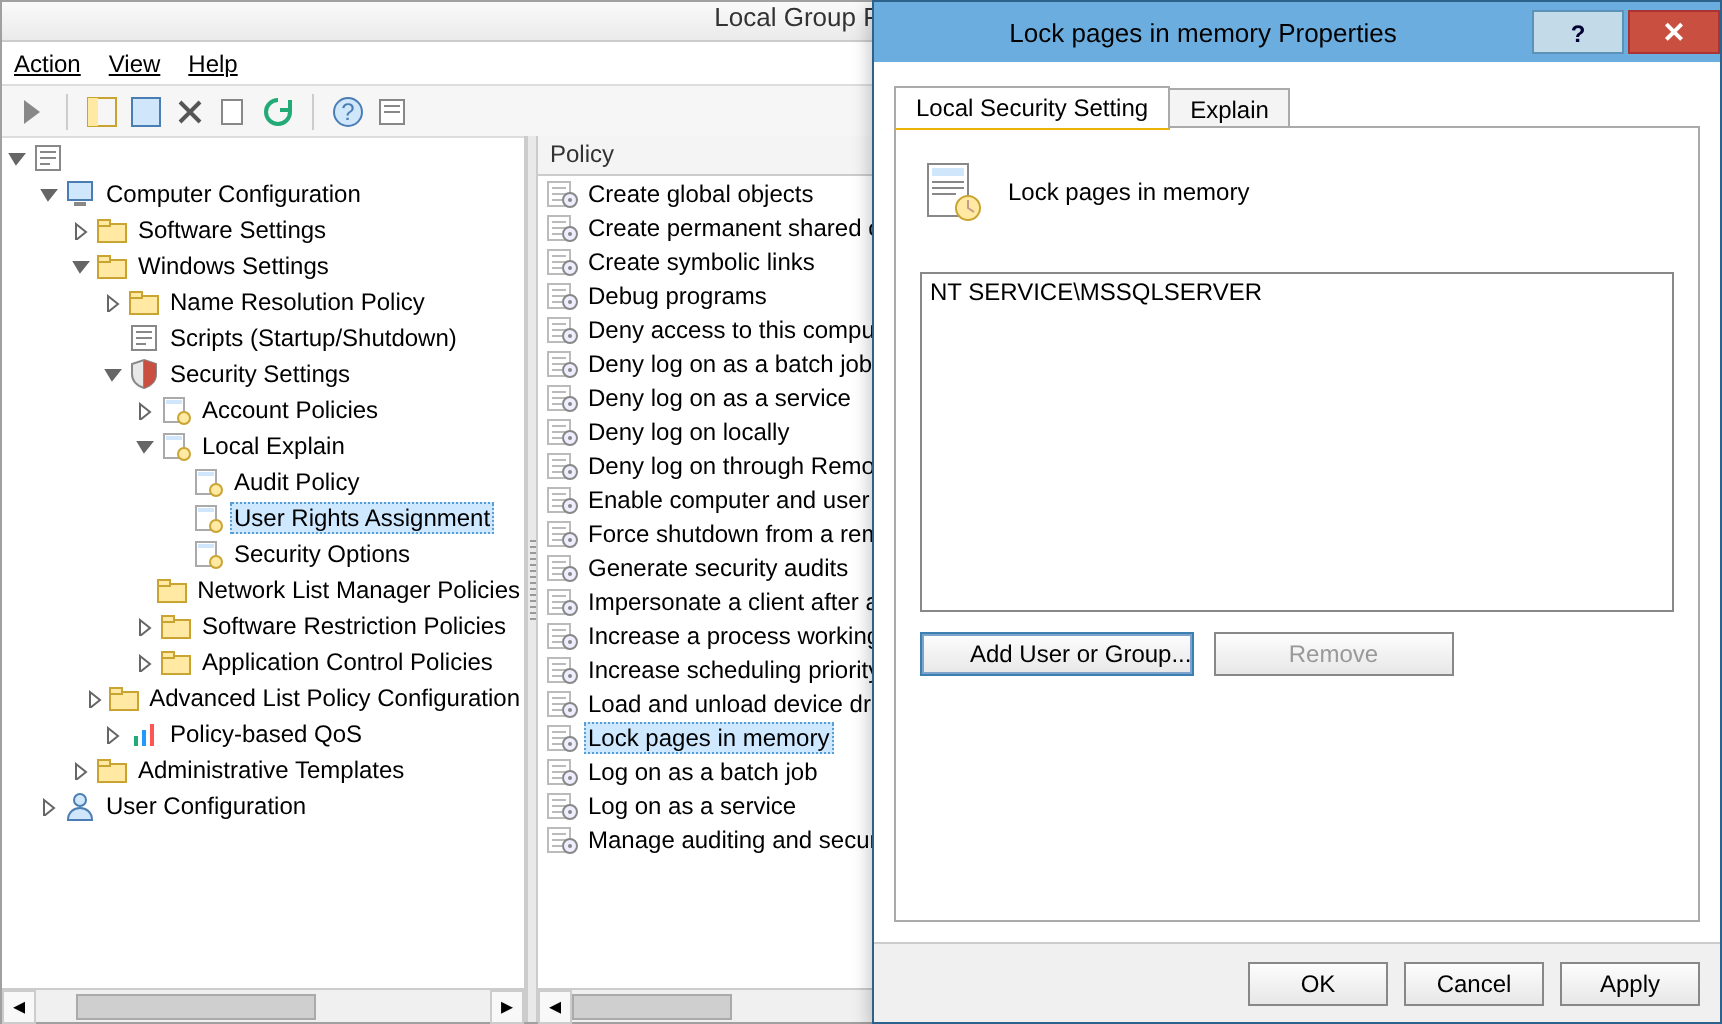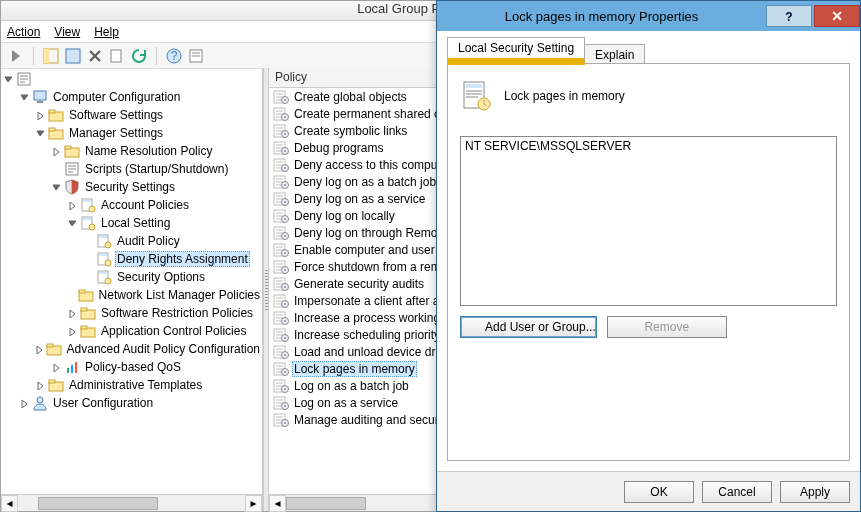--- a/index.html
+++ b/index.html
@@ -43,21 +43,21 @@
 
   
   .dialog { position: absolute; top: 0; left: 436px; width: 425px; height: 512px; border: 1px solid #2c628b; background: #fff; box-shadow: -2px 2px 8px rgba(0,0,0,.2); }
   .dlg-title { height: 30px; background: #6badde; display:flex; align-items:center; }
   .dlg-title .t { flex:1; color:#000; font-size:13px; text-align:center; }
   .dlg-title .help { width:46px; height:22px; background:#c3dae8; color:#003; text-align:center; font-weight:bold; line-height:22px; border:1px solid #5a93b7; margin-right:2px;}
   .dlg-title .close { width:46px; height:22px; background:#c94f41; color:#fff; text-align:center; font-weight:bold; font-size:14px; line-height:20px; border:1px solid #a33;}
   .dlg-body { position:absolute; top:30px; bottom:40px; left:0; right:0; padding: 10px; }
   .tabs { display:flex; align-items:flex-end; height: 24px; }
   .tab { padding: 3px 10px; border:1px solid #aaa; border-bottom: none; background:#f4f4f4; margin-right: -1px; position:relative; }
-  .tab.active { background:#fff; z-index:2; border-bottom:7px solid #eab308;text-align:center; }
+  .tab.active { background:#fff; z-index:2; border-bottom:1px solid #eab308;text-align:center; }
   .tab-content { border:1px solid #aaa; position:absolute; top: 33px; left:10px; right:10px; bottom:10px; padding: 12px; margin-top:-1px; background:#fff;}
   .policy-head { display:flex; align-items:center; gap:12px; margin-bottom: 20px; height: 40px;}
   .policy-head .big-icon { width:32px; height:32px; }
   .listbox { border:1px solid #888; height: 170px; width: 100%; padding: 2px 4px; background:#fff; overflow:auto; }
   .btnrow { margin-top: 10px; display:flex; gap: 10px; }
   .winbtn { min-width: 120px; height: 22px; border:1px solid #888; background: linear-gradient(#fdfdfd,#e7e7e7); text-align:center; line-height:20px; }
   .winbtn.primary { box-shadow: inset 0 0 0 1px #7da2ce; border-color:#3c7fb1;padding-left:24px; }
   .winbtn.disabled { color:#999; }
   .dlg-footer { position:absolute; bottom:0; left:0; right:0; height:40px; border-top:1px solid #ccc; background:#f0f0f0; display:flex; justify-content:flex-end; align-items:center; gap:8px; padding: 0 10px;}
   .dlg-footer .winbtn { min-width: 70px; }
@@ -232,21 +232,21 @@
               <span class="exp">
                 <svg viewBox="0 0 9 9">
                   <use href="#i-tri-open"></use>
                 </svg>
               </span>
               <span class="icon">
                 <svg viewBox="0 0 16 16">
                   <use href="#i-folder"></use>
                 </svg>
               </span>
-              <span class="lbl">Manager Settings</span>
+              <span class="lbl">Windows Settings</span>
             </div>
             <div class="node">
               <span class="ind" style="width:50px"></span>
               <span class="exp">
                 <svg viewBox="0 0 9 9">
                   <use href="#i-tri-closed"></use>
                 </svg>
               </span>
               <span class="icon">
                 <svg viewBox="0 0 16 16">
@@ -298,41 +298,41 @@
               <span class="exp">
                 <svg viewBox="0 0 9 9">
                   <use href="#i-tri-open"></use>
                 </svg>
               </span>
               <span class="icon">
                 <svg viewBox="0 0 16 16">
                   <use href="#i-policy"></use>
                 </svg>
               </span>
-              <span class="lbl">Local Setting</span>
+              <span class="lbl">Local Explain</span>
             </div>
             <div class="node">
               <span class="ind" style="width:82px"></span>
               <span class="exp"></span>
               <span class="icon">
                 <svg viewBox="0 0 16 16">
                   <use href="#i-policy"></use>
                 </svg>
               </span>
               <span class="lbl">Audit Policy</span>
             </div>
             <div class="node sel">
               <span class="ind" style="width:82px"></span>
               <span class="exp"></span>
               <span class="icon">
                 <svg viewBox="0 0 16 16">
                   <use href="#i-policy"></use>
                 </svg>
               </span>
-              <span class="lbl">Deny Rights Assignment</span>
+              <span class="lbl">User Rights Assignment</span>
             </div>
             <div class="node">
               <span class="ind" style="width:82px"></span>
               <span class="exp"></span>
               <span class="icon">
                 <svg viewBox="0 0 16 16">
                   <use href="#i-policy"></use>
                 </svg>
               </span>
               <span class="lbl">Security Options</span>
@@ -380,21 +380,21 @@
               <span class="exp">
                 <svg viewBox="0 0 9 9">
                   <use href="#i-tri-closed"></use>
                 </svg>
               </span>
               <span class="icon">
                 <svg viewBox="0 0 16 16">
                   <use href="#i-folder"></use>
                 </svg>
               </span>
-              <span class="lbl">Advanced Audit Policy Configuration</span>
+              <span class="lbl">Advanced List Policy Configuration</span>
             </div>
             <div class="node">
               <span class="ind" style="width:50px"></span>
               <span class="exp">
                 <svg viewBox="0 0 9 9">
                   <use href="#i-tri-closed"></use>
                 </svg>
               </span>
               <span class="icon">
                 <svg viewBox="0 0 16 16">

